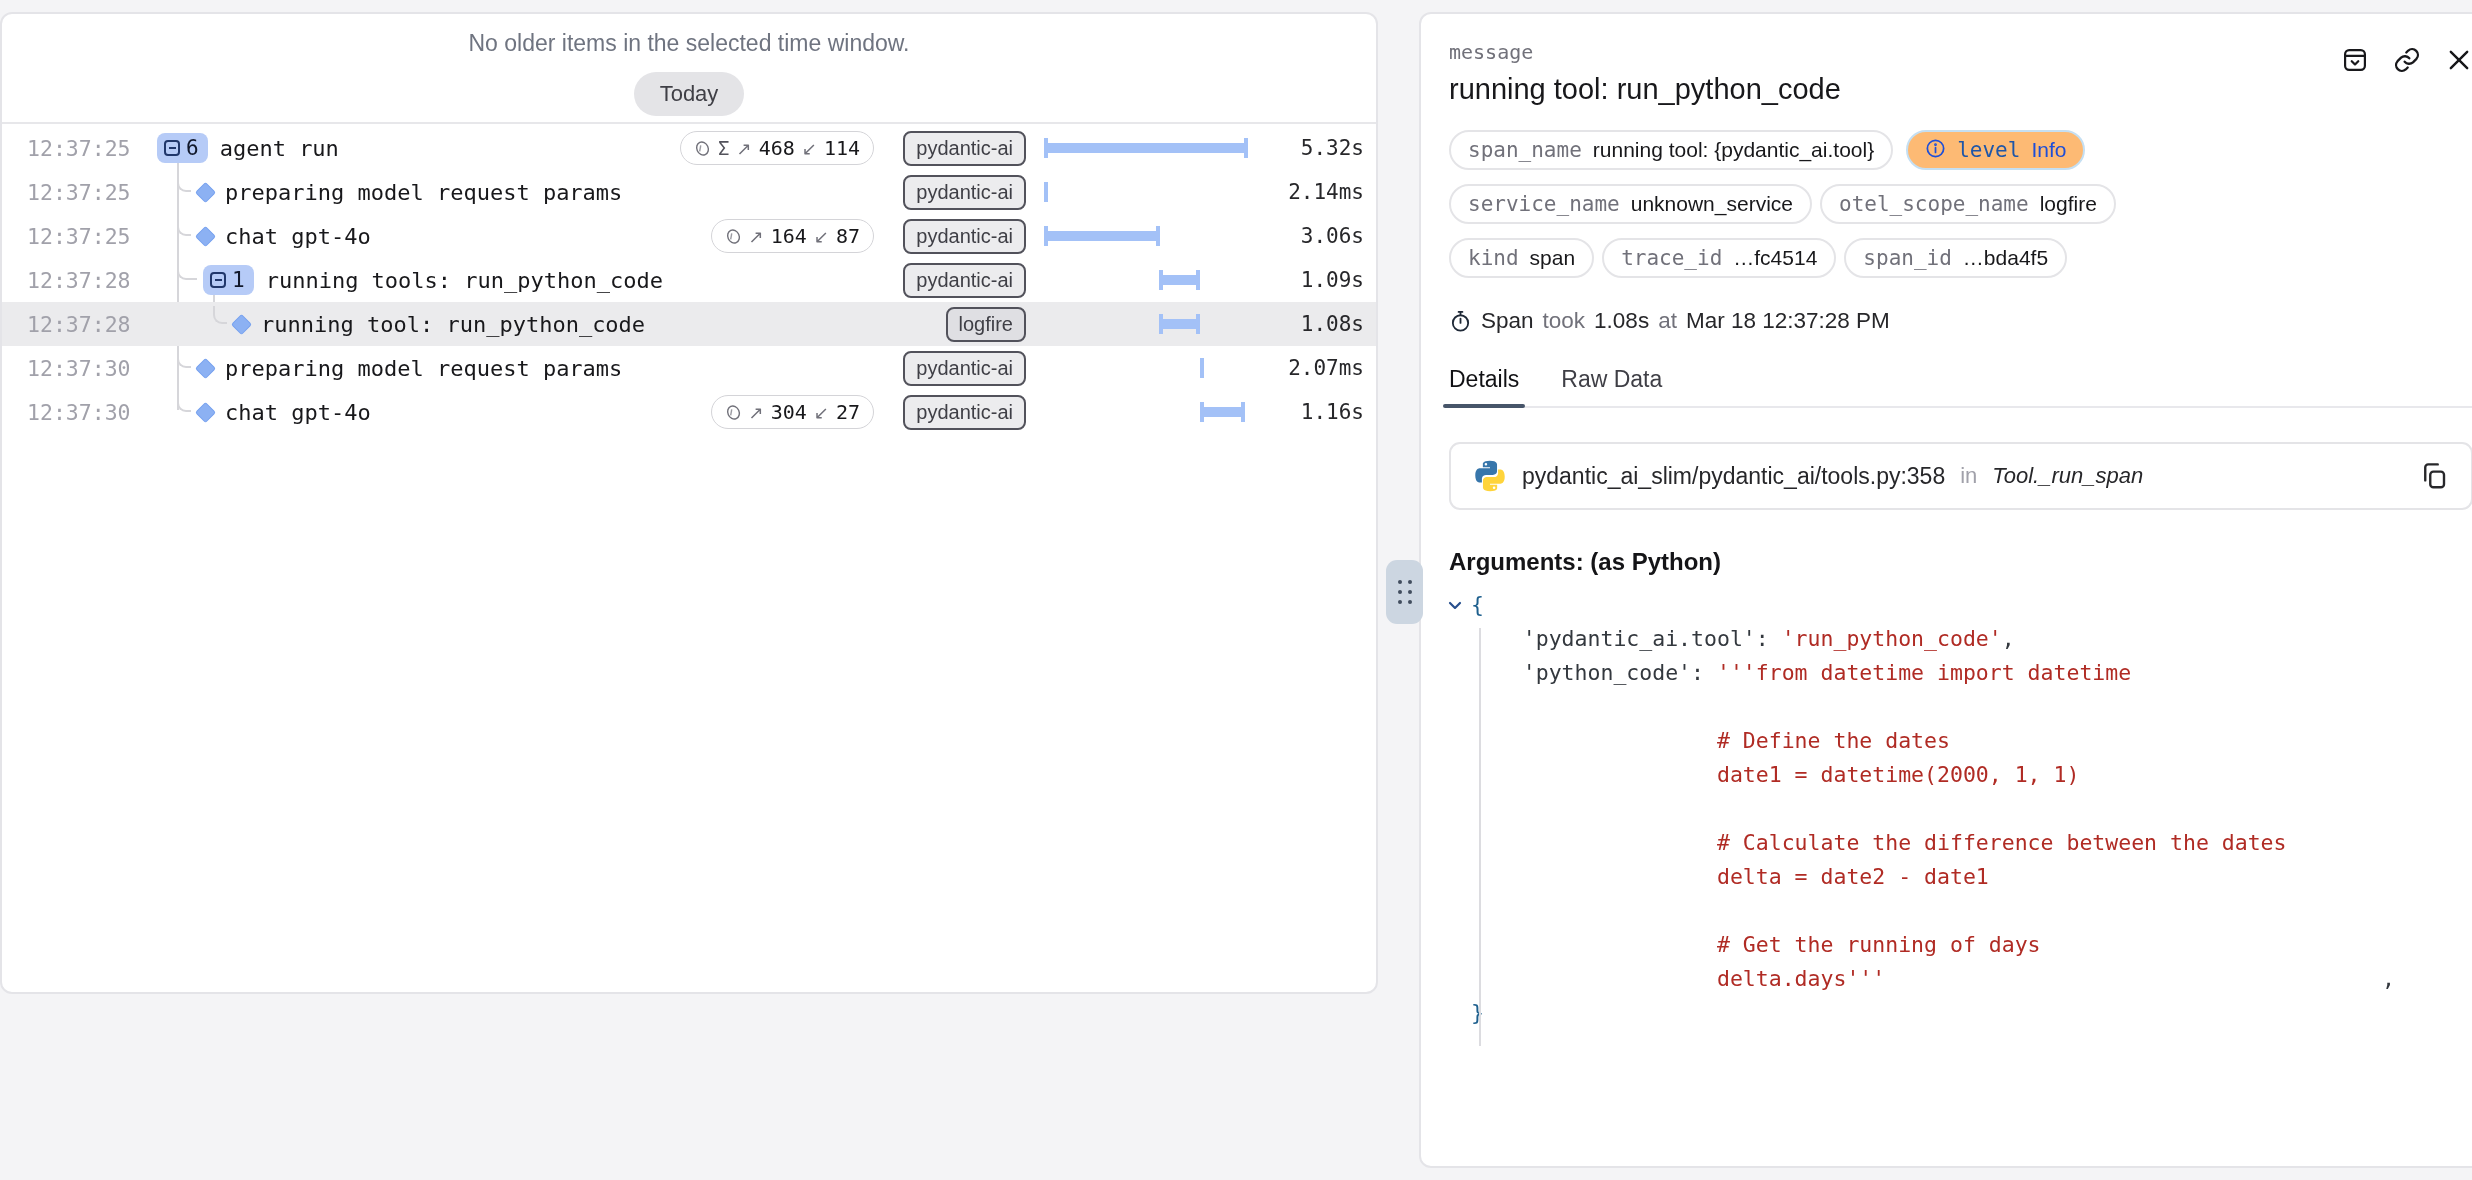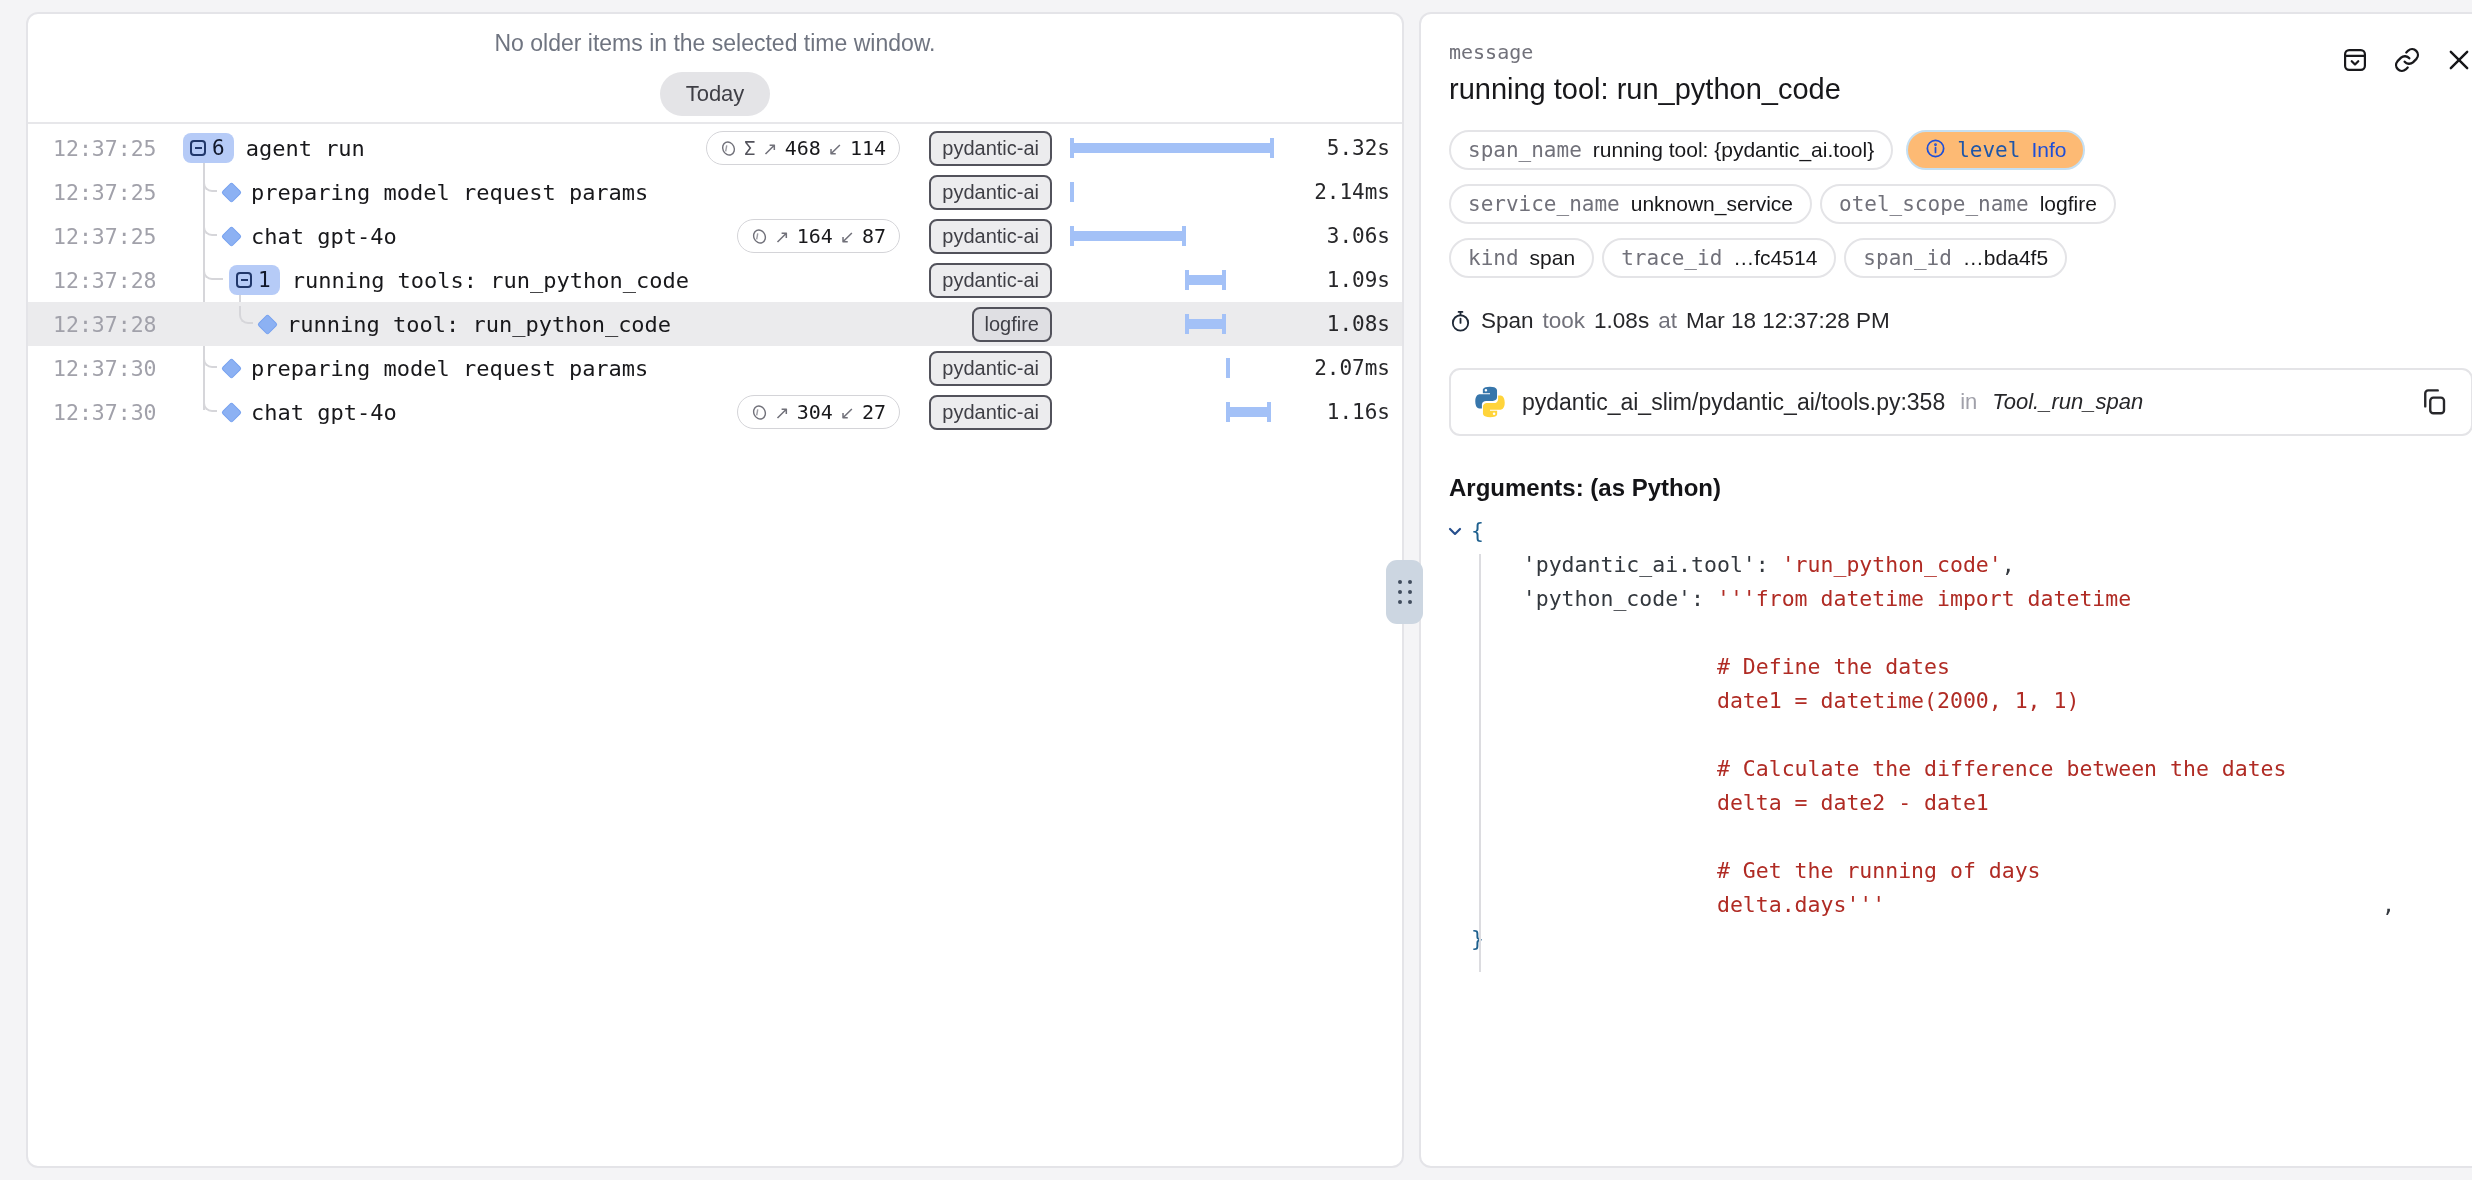--- a/index.html
+++ b/index.html
@@ -1,21 +1,21 @@
 <!DOCTYPE html>
 <html><head>
 <meta charset="utf-8">
 <style>
   * { margin:0; padding:0; box-sizing:border-box; }
   html,body { width:2472px; height:1180px; background:#f4f4f6; overflow:hidden;
     font-family:"Liberation Sans", sans-serif; color:#18181b; }
 
   
   .card { position:absolute; background:#fff; border:2px solid #e4e4e8; border-radius:12px; }
-  #left-card  { left:26px; top:12px; width:1378px; height:1156px; overflow:hidden; }
+  #left-card  { left:0; top:12px; width:1378px; height:982px; overflow:hidden; }
   #right-card { left:1419px; top:12px; width:1086px; height:1156px; overflow:hidden; }
 
   
   .empty-head { height:110px; border-bottom:2px solid #e7e7ea; display:flex; flex-direction:column; align-items:center; padding-top:16px; }
   .empty-notice { font-size:23px; color:#6f7480; }
   .today-btn { margin-top:15px; background:#e4e4e7; color:#3f3f46; font-size:22px; border:none;
     border-radius:999px; padding:9px 26px; cursor:pointer; }
 
   
   .rows { position:relative; padding-top:2px; }
@@ -356,20 +356,24 @@
           <line x1="10" y1="2" x2="14" y2="2"></line>
           <line x1="12" y1="2" x2="12" y2="4.5"></line>
         </svg>
       <span>Span</span>
       <span class="dim">took</span>
       <span>1.08s</span>
       <span class="dim">at</span>
       <span>Mar 18 12:37:28 PM</span>
     </div>
 
+    <div class="tabs">
+      <span class="tab active">Details</span>
+      <span class="tab">Raw Data</span>
+    </div>
 
     <div class="srcbox">
       <svg width="34" height="34" viewBox="0 0 24 24">
         <path fill="#3776ab" d="M11.9 1.2c-5.3 0-4.95 2.3-4.95 2.3l.01 2.38h5.04v.71H4.96S1.6 6.2 1.6 11.53c0 5.32 2.94 5.13 2.94 5.13h1.75v-2.47s-.09-2.94 2.9-2.94h4.98s2.8.05 2.8-2.7V3.97s.43-2.75-5.07-2.75zM9.12 2.8a.91.91 0 1 1 0 1.82.91.91 0 0 1 0-1.82z"></path>
         <path fill="#ffd43b" d="M12.1 22.8c5.3 0 4.95-2.3 4.95-2.3l-.01-2.38H12v-.71h7.04s3.36.39 3.36-4.94c0-5.32-2.94-5.13-2.94-5.13h-1.75v2.47s.09 2.94-2.9 2.94H9.83s-2.8-.05-2.8 2.7v4.55s-.43 2.75 5.07 2.75zm2.78-1.6a.91.91 0 1 1 0-1.82.91.91 0 0 1 0 1.82z"></path>
       </svg>
       <span class="path">pydantic_ai_slim/pydantic_ai/tools.py:358</span>
       <span class="inw">in</span>
       <span class="func">Tool._run_span</span>
       <svg class="copy-btn" viewBox="0 0 24 24" fill="none" stroke="currentColor" stroke-width="1.9" stroke-linecap="round" stroke-linejoin="round">

